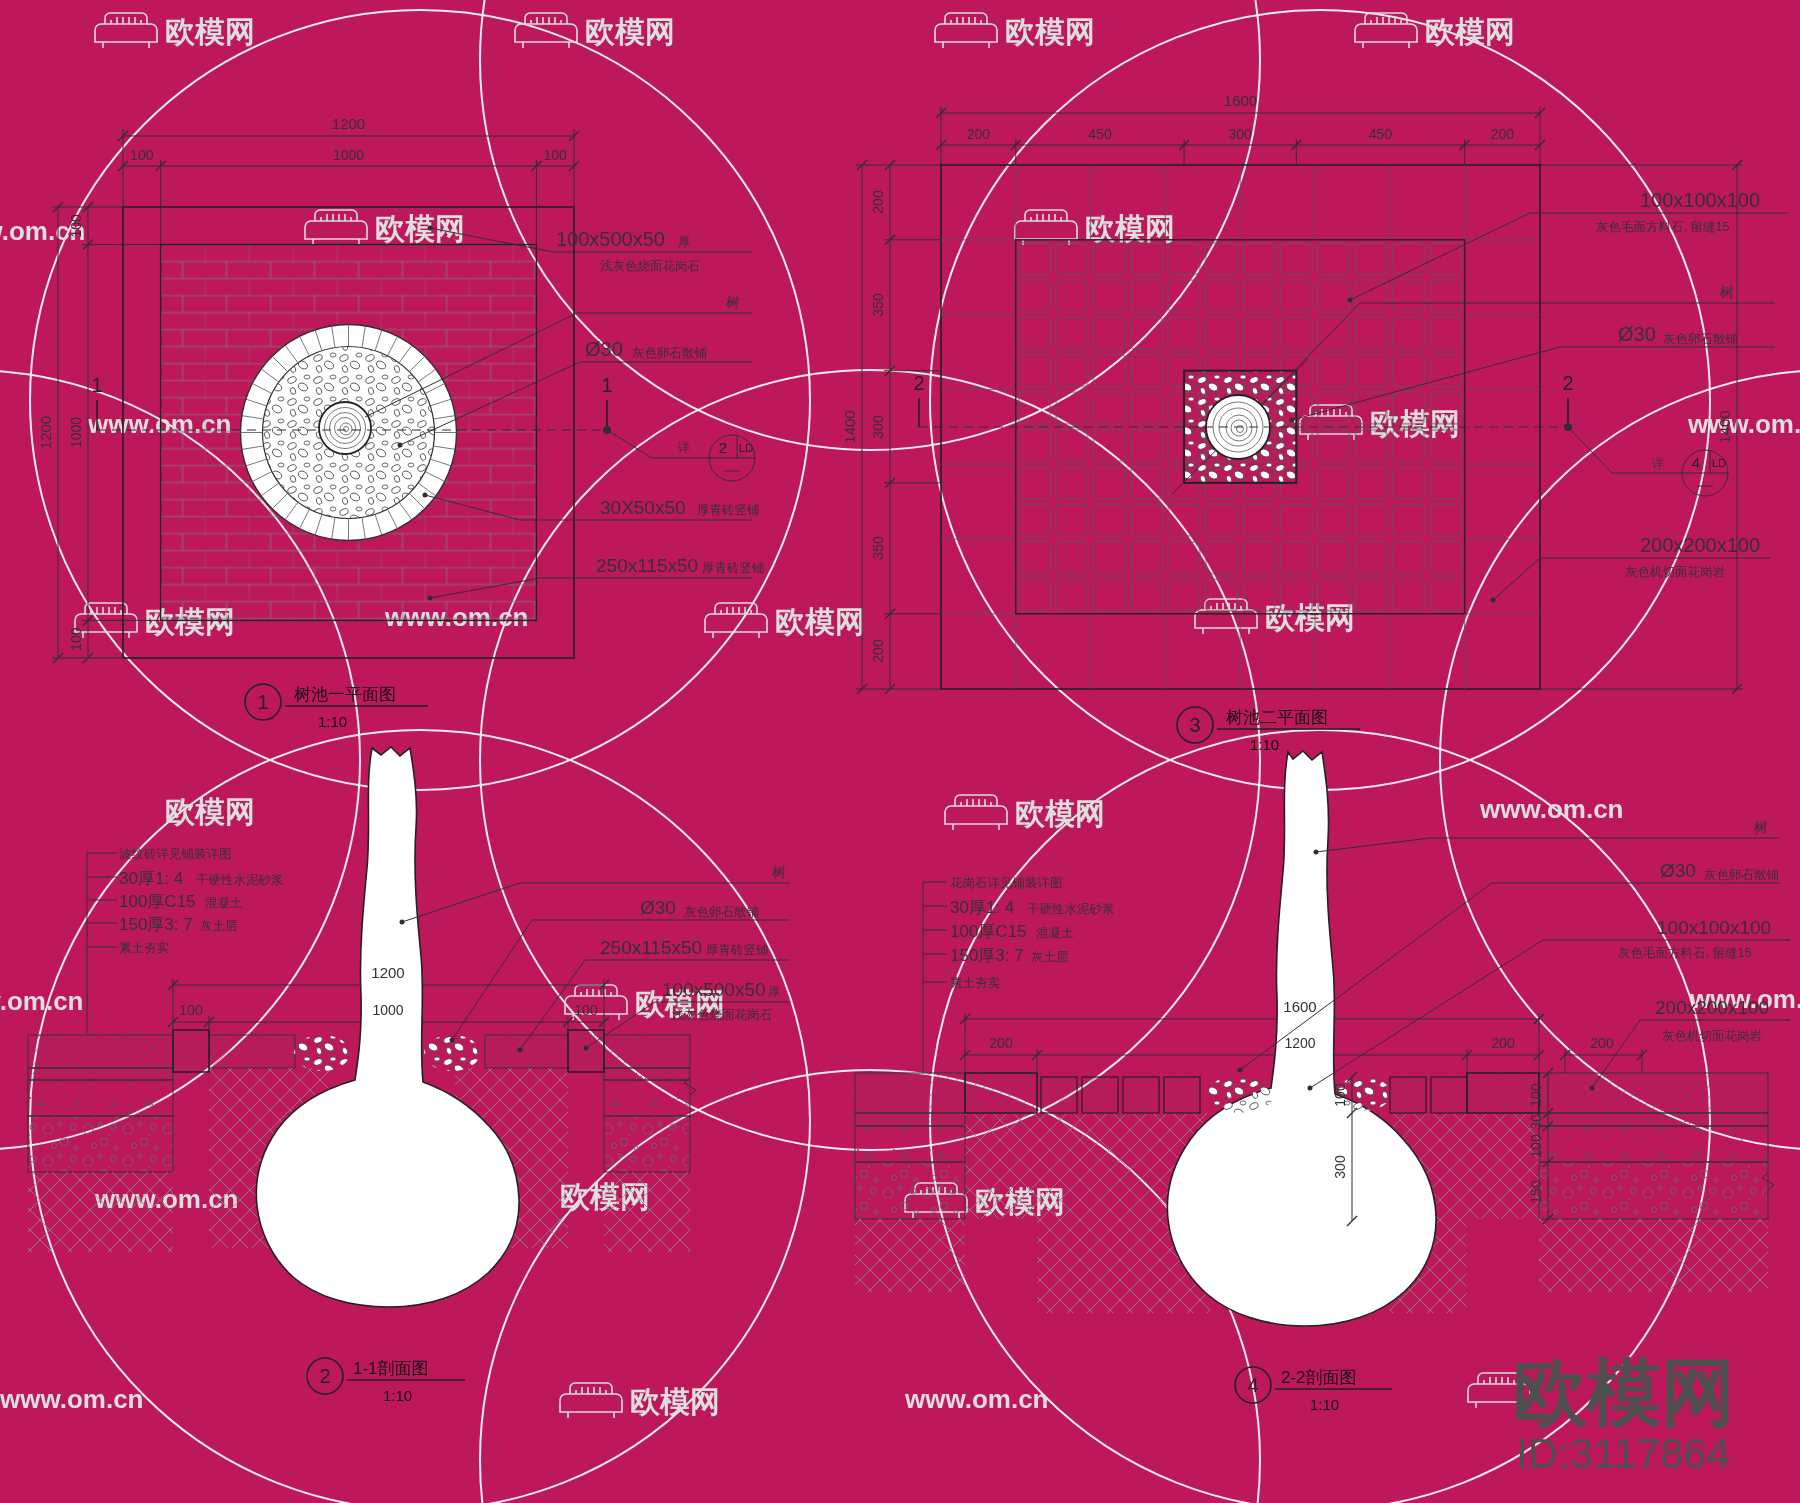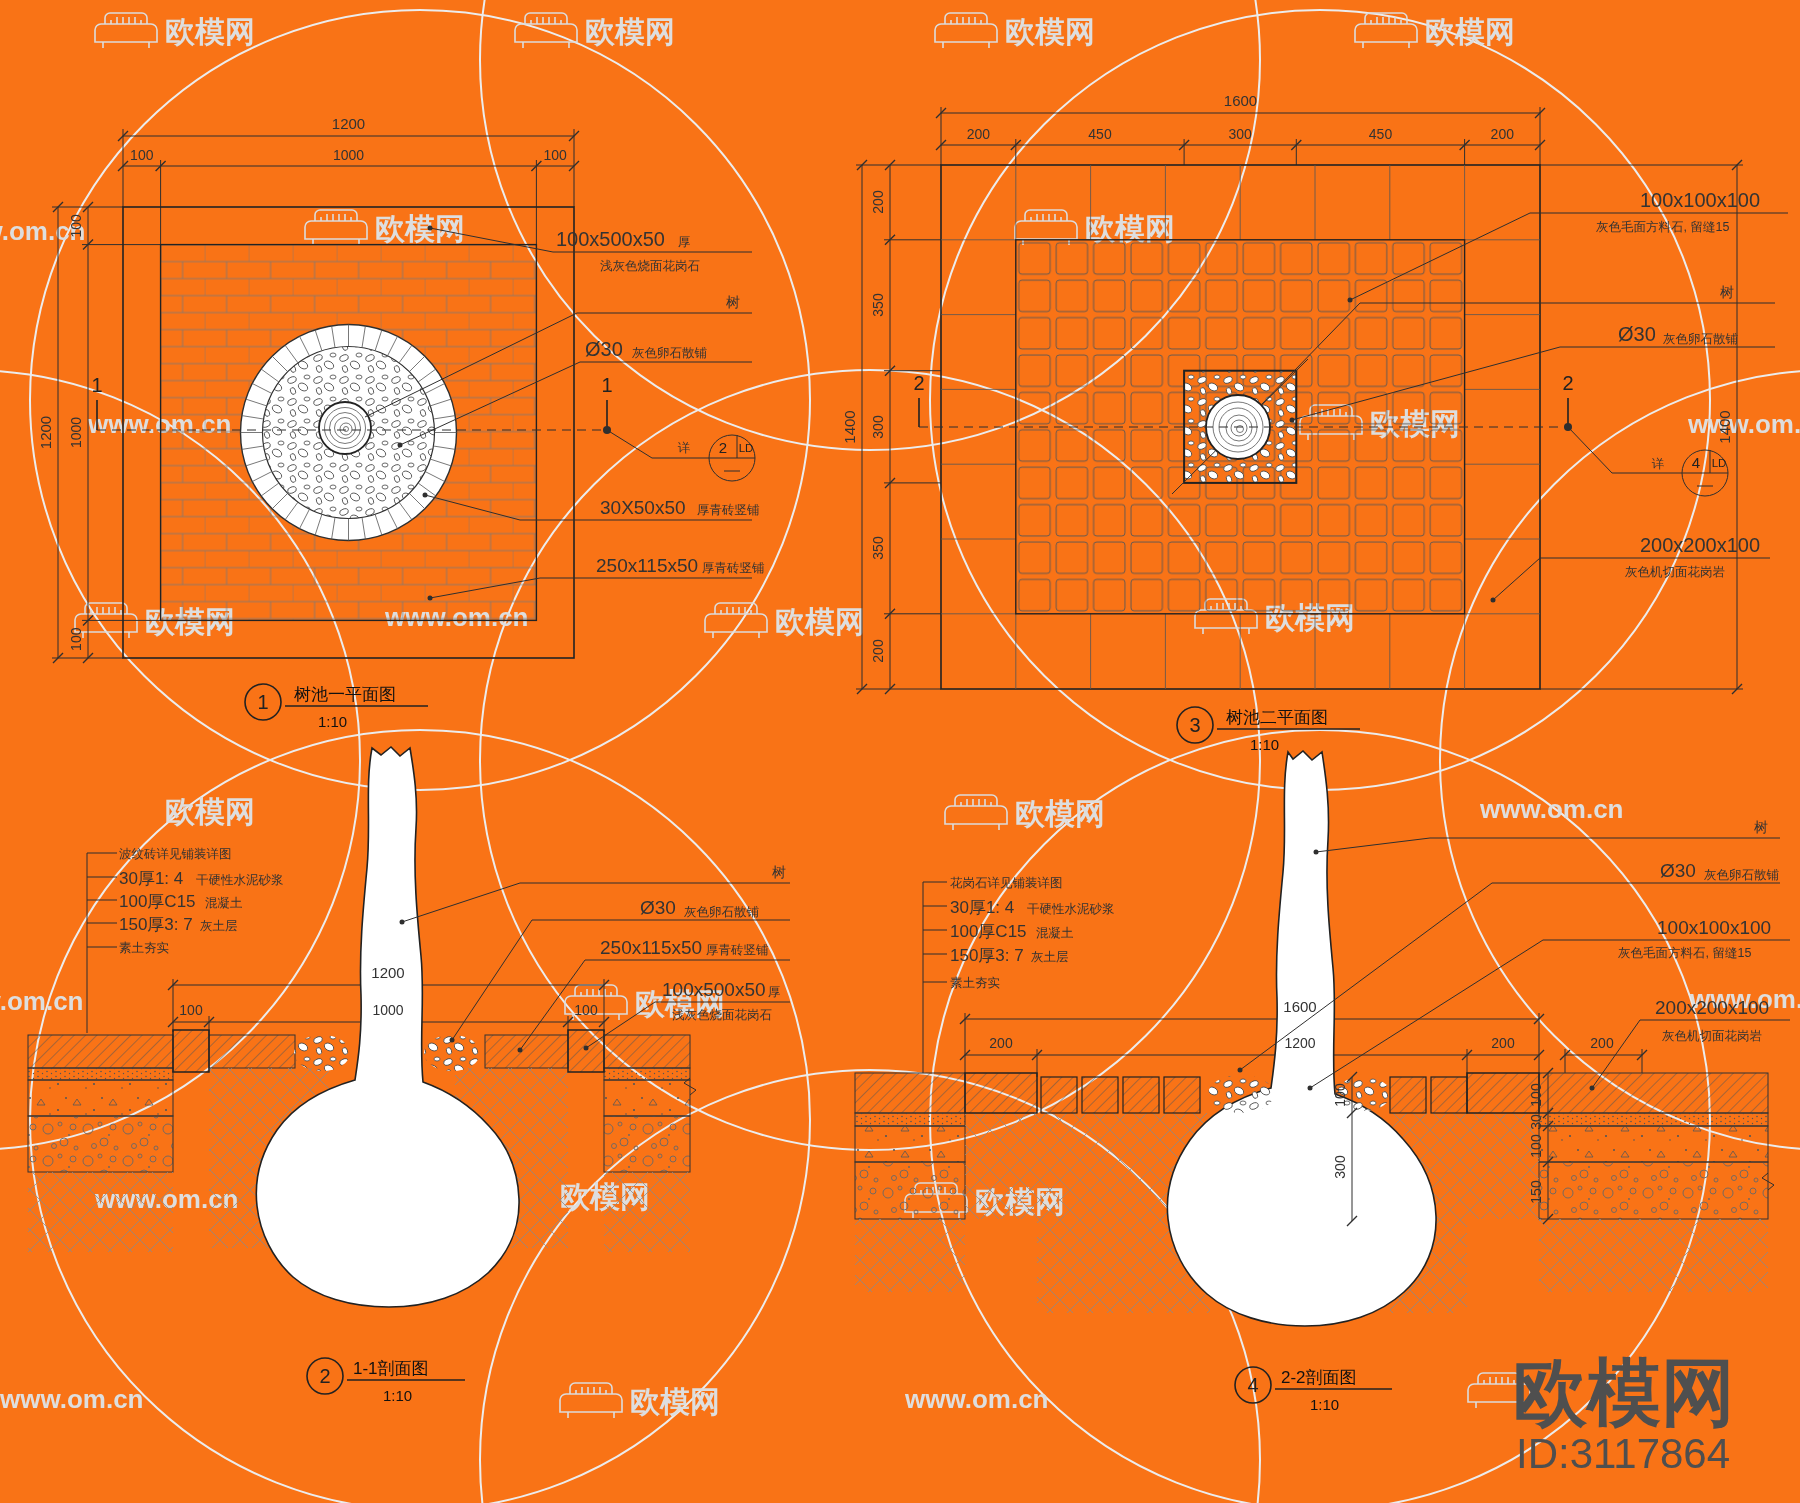--- a/index.html
+++ b/index.html
@@ -1,16 +1,16 @@
 <!DOCTYPE html>
 <html><head>
 <meta charset="utf-8">
 <style>
   html,body{margin:0;padding:0;background:#fff;}
-  .stage{position:relative;width:1800px;height:1503px;background:#f97316;overflow:hidden;
+  .stage{position:relative;width:1800px;height:1503px;background:#be185d;overflow:hidden;
          font-family:"Liberation Sans",sans-serif;}
   svg{display:block}
   
   .ln{stroke:#2f2f2f;stroke-width:1;fill:none}
   .ln2{stroke:#222;stroke-width:1.6;fill:none}
   .thin{stroke:#555;stroke-width:.8;fill:none}
   .tick{stroke:#2f2f2f;stroke-width:1.4;fill:none}
   .dash{stroke:#2f2f2f;stroke-width:1;fill:none;stroke-dasharray:9 6}
   .white{fill:#fff;stroke:#222;stroke-width:1.6}
   .dot{fill:#2f2f2f}

